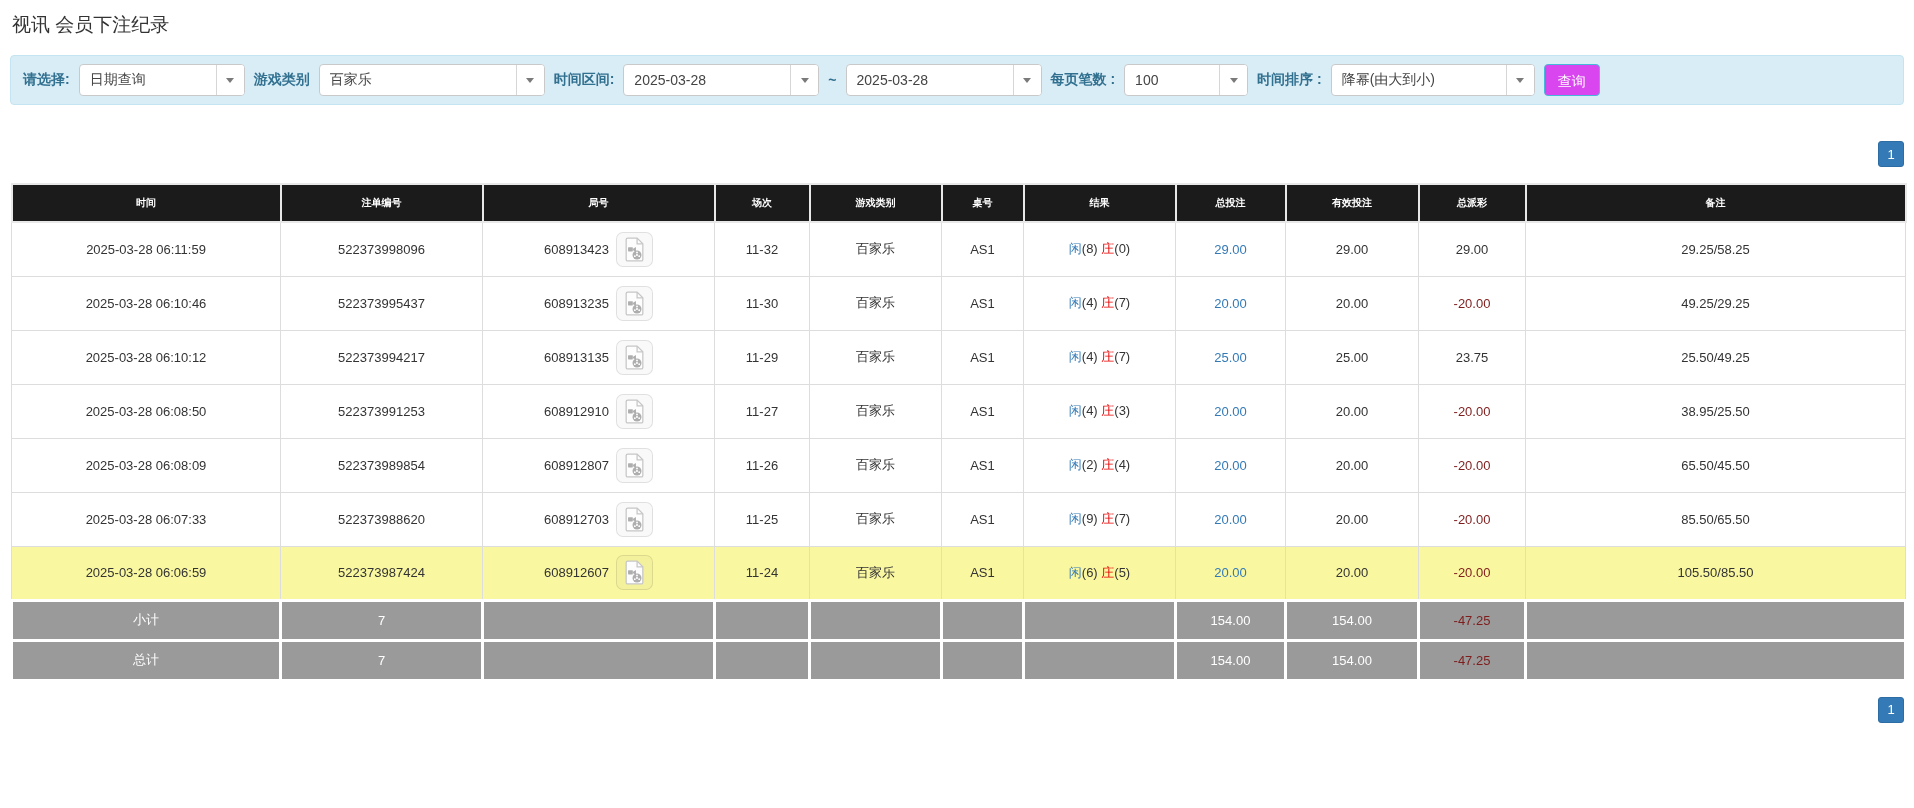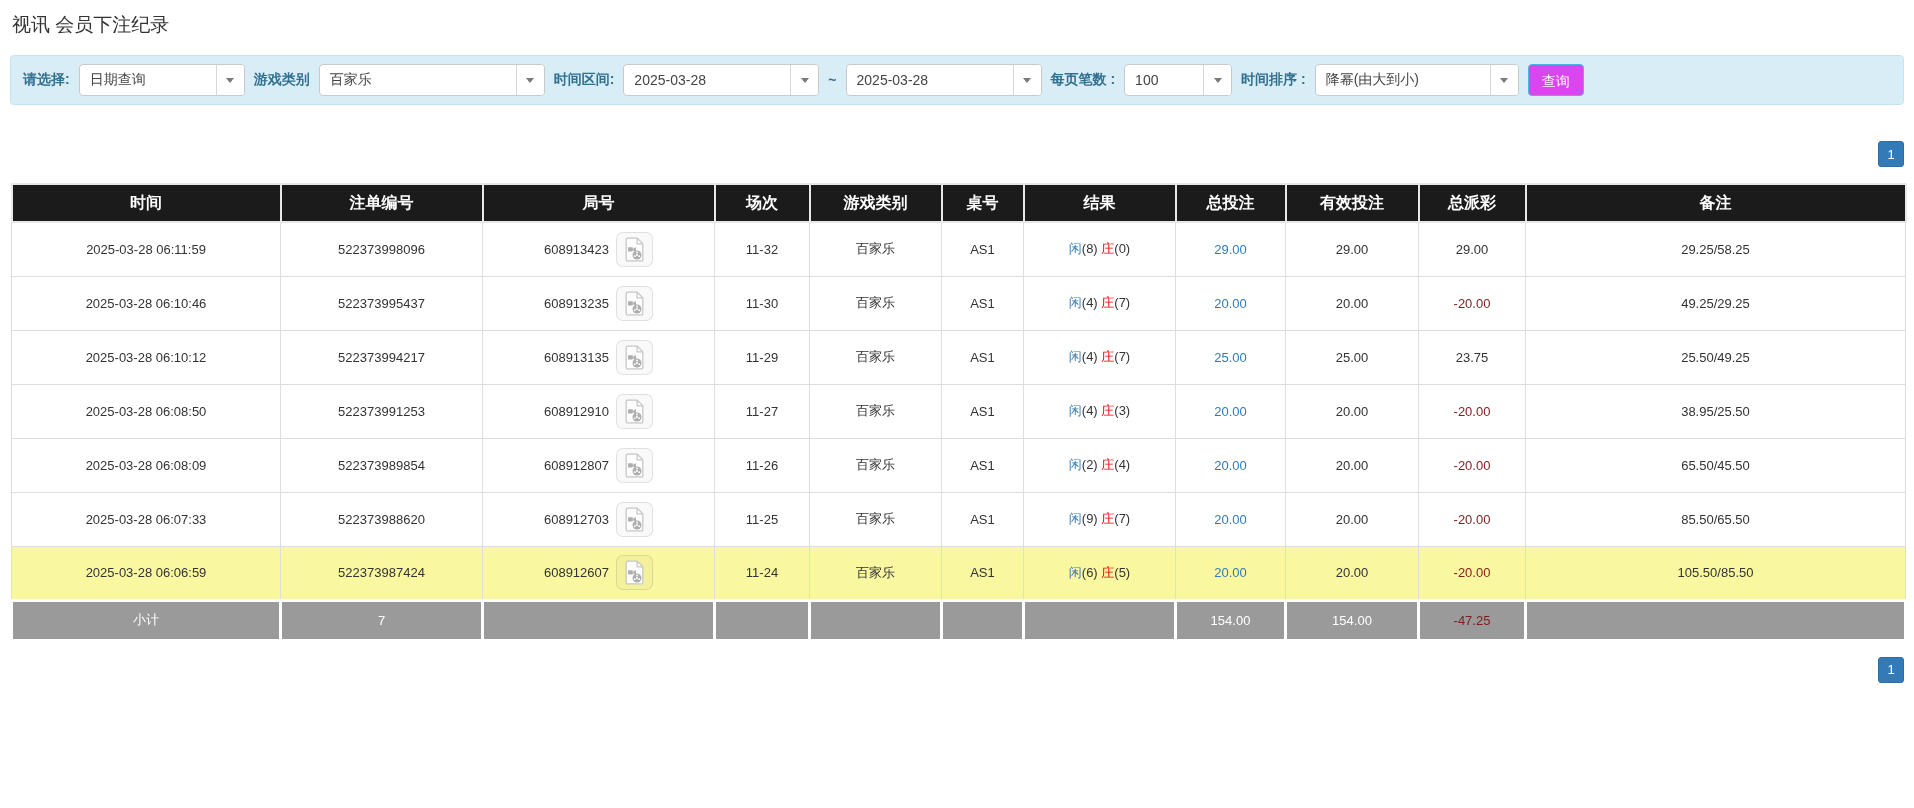--- a/index.html
+++ b/index.html
@@ -63,21 +63,21 @@
   .page-btn {
     min-width:26px; height:26px; background:#337ab7; color:#fff;
     border:1px solid #2e6da4; border-radius:3px; font-size:13px;
     cursor:pointer; font-family:inherit;
   }
 
   
   table.records { border-collapse:collapse; width:1894px; table-layout:fixed; }
   table.records th, table.records td { text-align:center; vertical-align:middle; }
   thead th {
-    background:#1b1b1b; color:#fff; font-size:16px; font-weight:bold;
+    background:#1b1b1b; color:#fff; font-size:10px; font-weight:bold;
     height:38px; border:2px solid #e8e8e8;
   }
   tbody td {
     background:#fff; height:54px; font-size:13px; color:#333;
     border:1px solid #ddd;
   }
   tbody tr.hl td { background:#faf7a1; }
   tfoot td {
     background:#9a9a9a; color:#fff; height:40px; font-size:13px;
     border:3px solid #fff;
@@ -126,21 +126,21 @@
     </div>
     <span class="tilde">~</span>
     <div class="combo" style="width:196px">
       <span class="combo-text">2025-03-28</span>
       <span class="combo-arrow">
           <span class="tri"></span>
         </span>
     </div>
 
     <span class="flabel">每页笔数 :</span>
-    <div class="combo" style="width:108px">
+    <div class="combo" style="width:124px">
       <span class="combo-text">100</span>
       <span class="combo-arrow">
           <span class="tri"></span>
         </span>
     </div>
 
     <span class="flabel">时间排序 :</span>
     <div class="combo" style="width:204px">
       <span class="combo-text">降幂(由大到小)</span>
       <span class="combo-arrow">
@@ -390,20 +390,33 @@
           <td></td>
           <td></td>
           <td></td>
           <td></td>
           <td></td>
           <td>154.00</td>
           <td>154.00</td>
           <td><span class="neg">-47.25</span></td>
           <td></td>
         </tr>
+        <tr>
+          <td>总计</td>
+          <td>7</td>
+          <td></td>
+          <td></td>
+          <td></td>
+          <td></td>
+          <td></td>
+          <td>154.00</td>
+          <td>154.00</td>
+          <td><span class="neg">-47.25</span></td>
+          <td></td>
+        </tr>
       </tfoot>
   </table>
 
   <div class="pager bottom">
     <button class="page-btn">1</button>
   </div>
 
 </div>
 
 </body></html>

